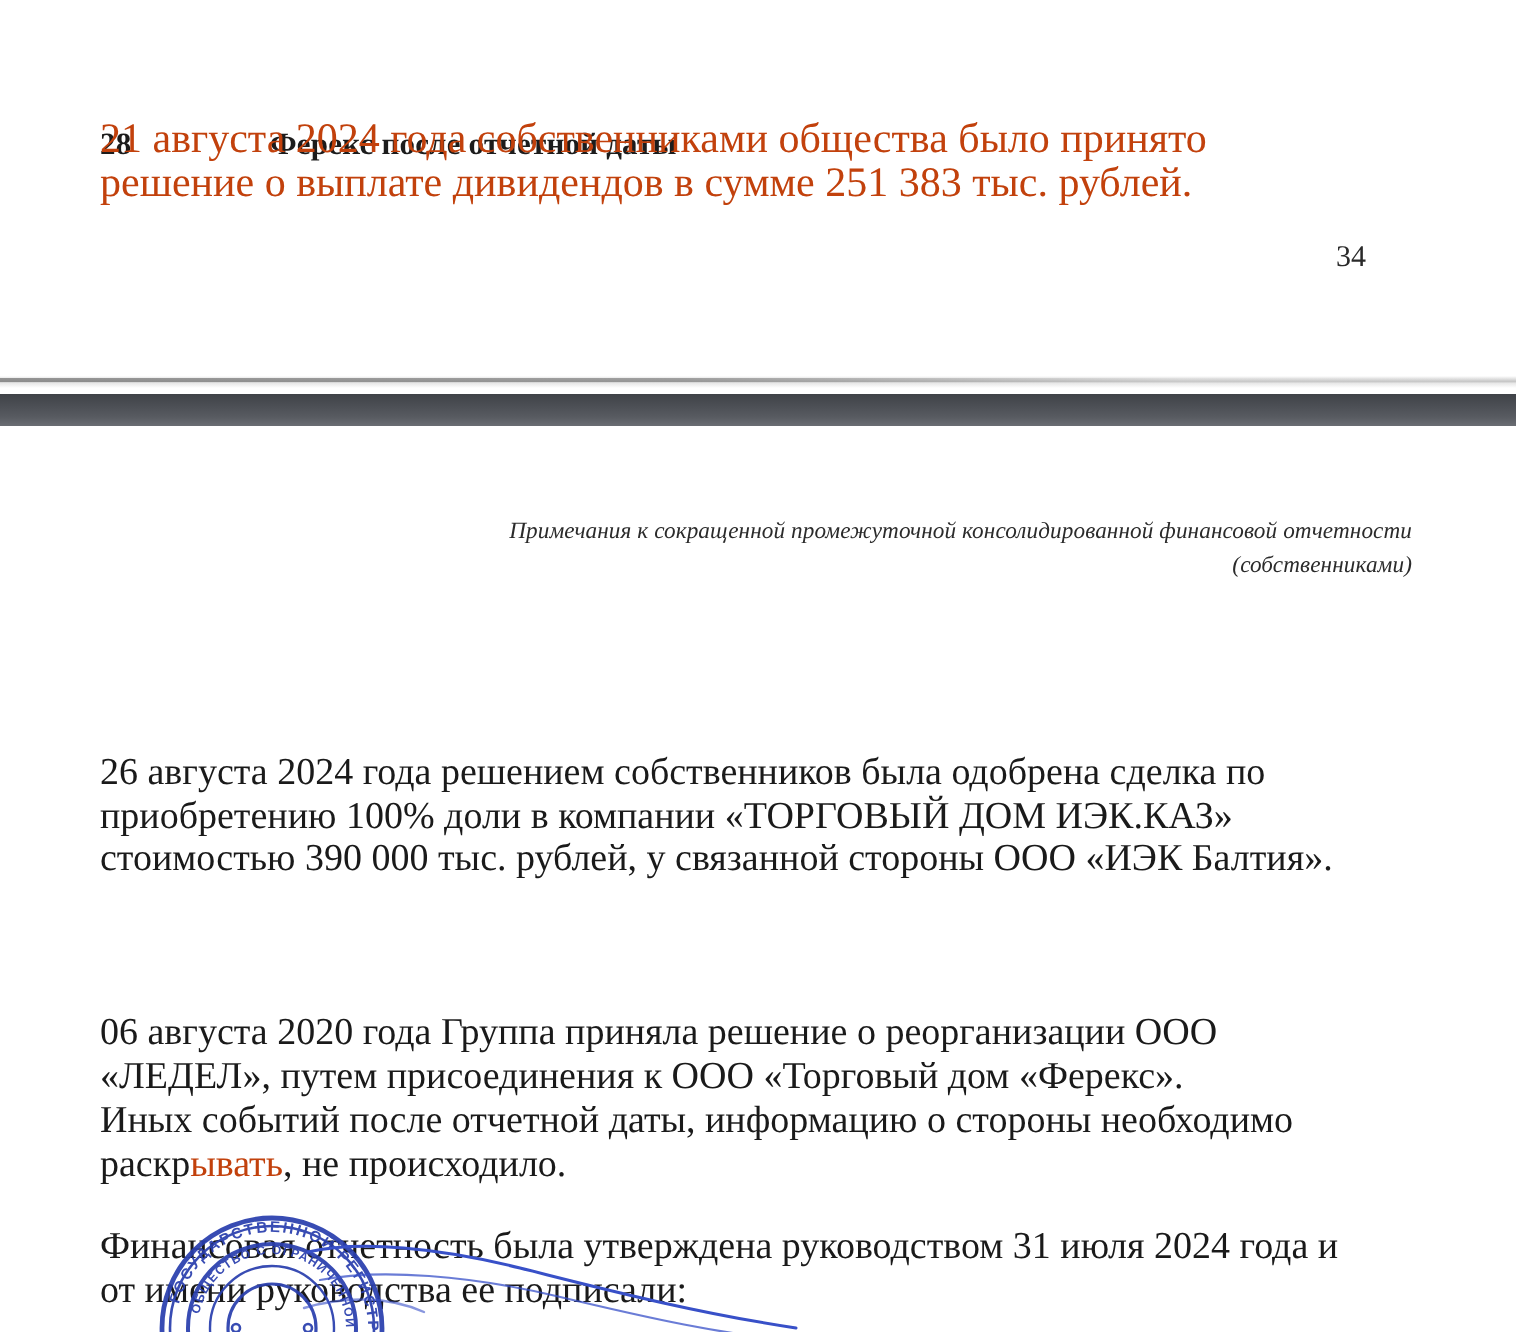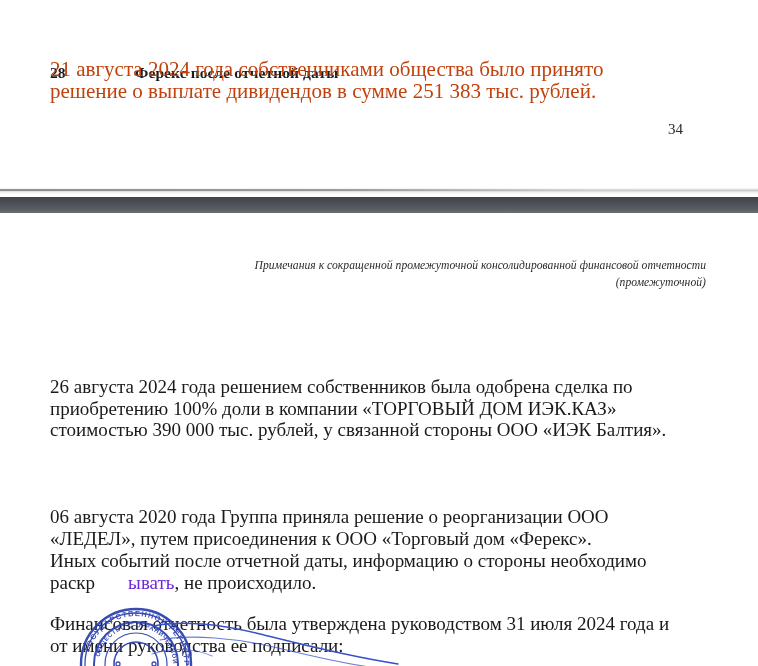--- a/index.html
+++ b/index.html
@@ -147,22 +147,21 @@
     color: #1a1a1a;
   }
 
   .bpara-1 { top: 163px; width: 640px; }
   .bpara-2 { top: 228px; width: 645px; }
   .bpara-3 { top: 293px; width: 640px; }
   .bpara-4 { top: 337px; width: 640px; }
   .bpara-5 { top: 400px; width: 640px; }
 
   .faded {
-    color: #6d28d9;
-    margin-left: 33px;
+    color: #c2410c;
   }
 
   
   .stamp {
     position: absolute;
     left: 72px;
     top: 600px;
     width: 128px;
     height: 128px;
     pointer-events: none;
@@ -197,21 +196,21 @@
   </div>
 
   <div class="scan-edge"></div>
 
   <div class="dark-band"></div>
 
   <div class="page-bottom">
 
     <div class="running-head">
       <span>Примечания к сокращенной промежуточной консолидированной финансовой отчетности</span>
-      <span class="line2">(промежуточной)</span>
+      <span class="line2">(собственниками)</span>
     </div>
 
     <div class="bpara bpara-1">26 августа 2024 года решением собственников была одобрена сделка по приобретению 100% доли в компании «ТОРГОВЫЙ ДОМ ИЭК.КАЗ» стоимостью 390 000 тыс. рублей, у связанной стороны ООО «ИЭК Балтия».</div>
 
 
     <div class="bpara bpara-3">06 августа 2020 года Группа приняла решение о реорганизации ООО «ЛЕДЕЛ», путем присоединения к ООО «Торговый дом «Ферекс».</div>
 
     <div class="bpara bpara-4"><span>Иных событий после отчетной даты, информацию о стороны необходимо раскр</span><span class="faded">ывать</span><span>, не происходило.</span></div>
 
     <div class="bpara bpara-5">Финансовая отчетность была утверждена руководством 31 июля 2024 года и от имени руководства ее подписали:</div>

